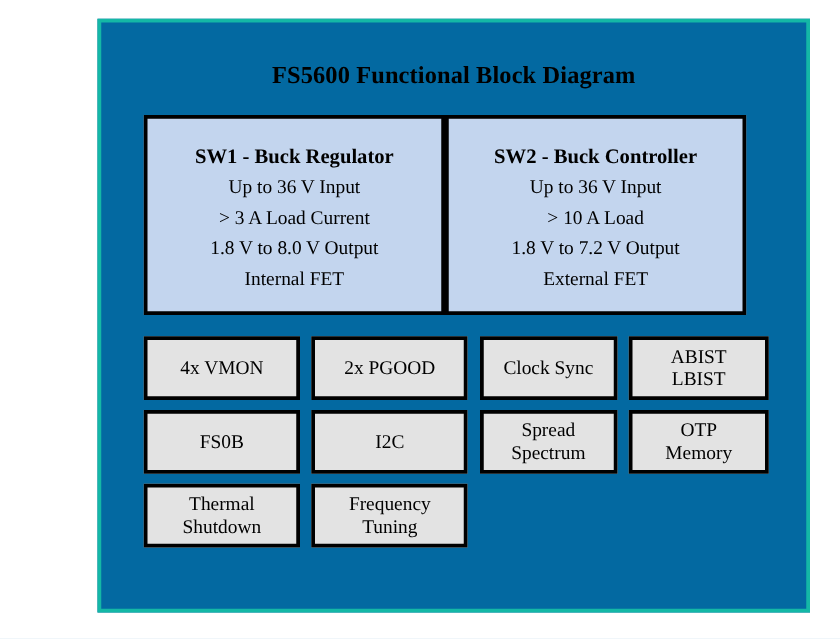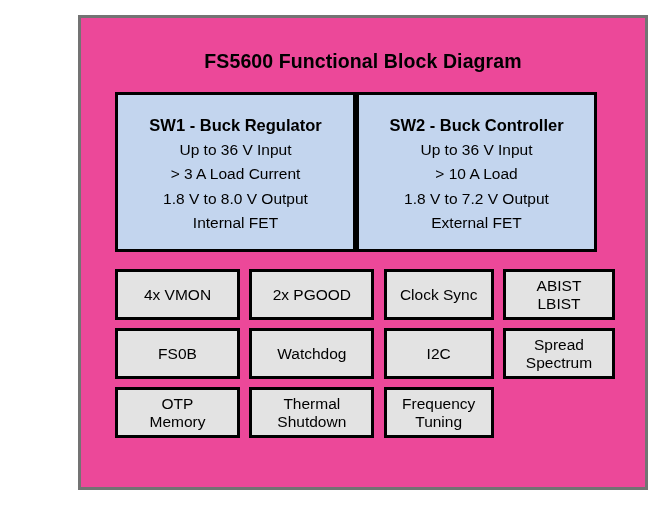--- a/index.html
+++ b/index.html
@@ -13,23 +13,24 @@
     font-family: "Liberation Sans", sans-serif;
     -webkit-font-smoothing: antialiased;
   }
 
   #diagram-panel {
     position: absolute;
     left: 78px;
     top: 15px;
     width: 570px;
     height: 475px;
-    background: #ec4899;
-    border: 3px solid #737373;
+    background: #0369a1;
+    border: 3px solid #14b8a6;
     box-sizing: border-box;
+    font-family: Liberation Serif, serif;
   }
 
   #diagram-title {
     position: absolute;
     left: 0;
     top: 32px;
     width: 100%;
     text-align: center;
     font-size: 19.5px;
     font-weight: bold;
@@ -146,23 +147,20 @@
 
     <div class="feature-box">
       <span class="feature-line">ABIST</span>
       <span class="feature-line">LBIST</span>
     </div>
 
     <div class="feature-box">
       <span class="feature-line">FS0B</span>
     </div>
 
-    <div class="feature-box">
-      <span class="feature-line">Watchdog</span>
-    </div>
 
     <div class="feature-box">
       <span class="feature-line">I2C</span>
     </div>
 
     <div class="feature-box">
       <span class="feature-line">Spread</span>
       <span class="feature-line">Spectrum</span>
     </div>
 

